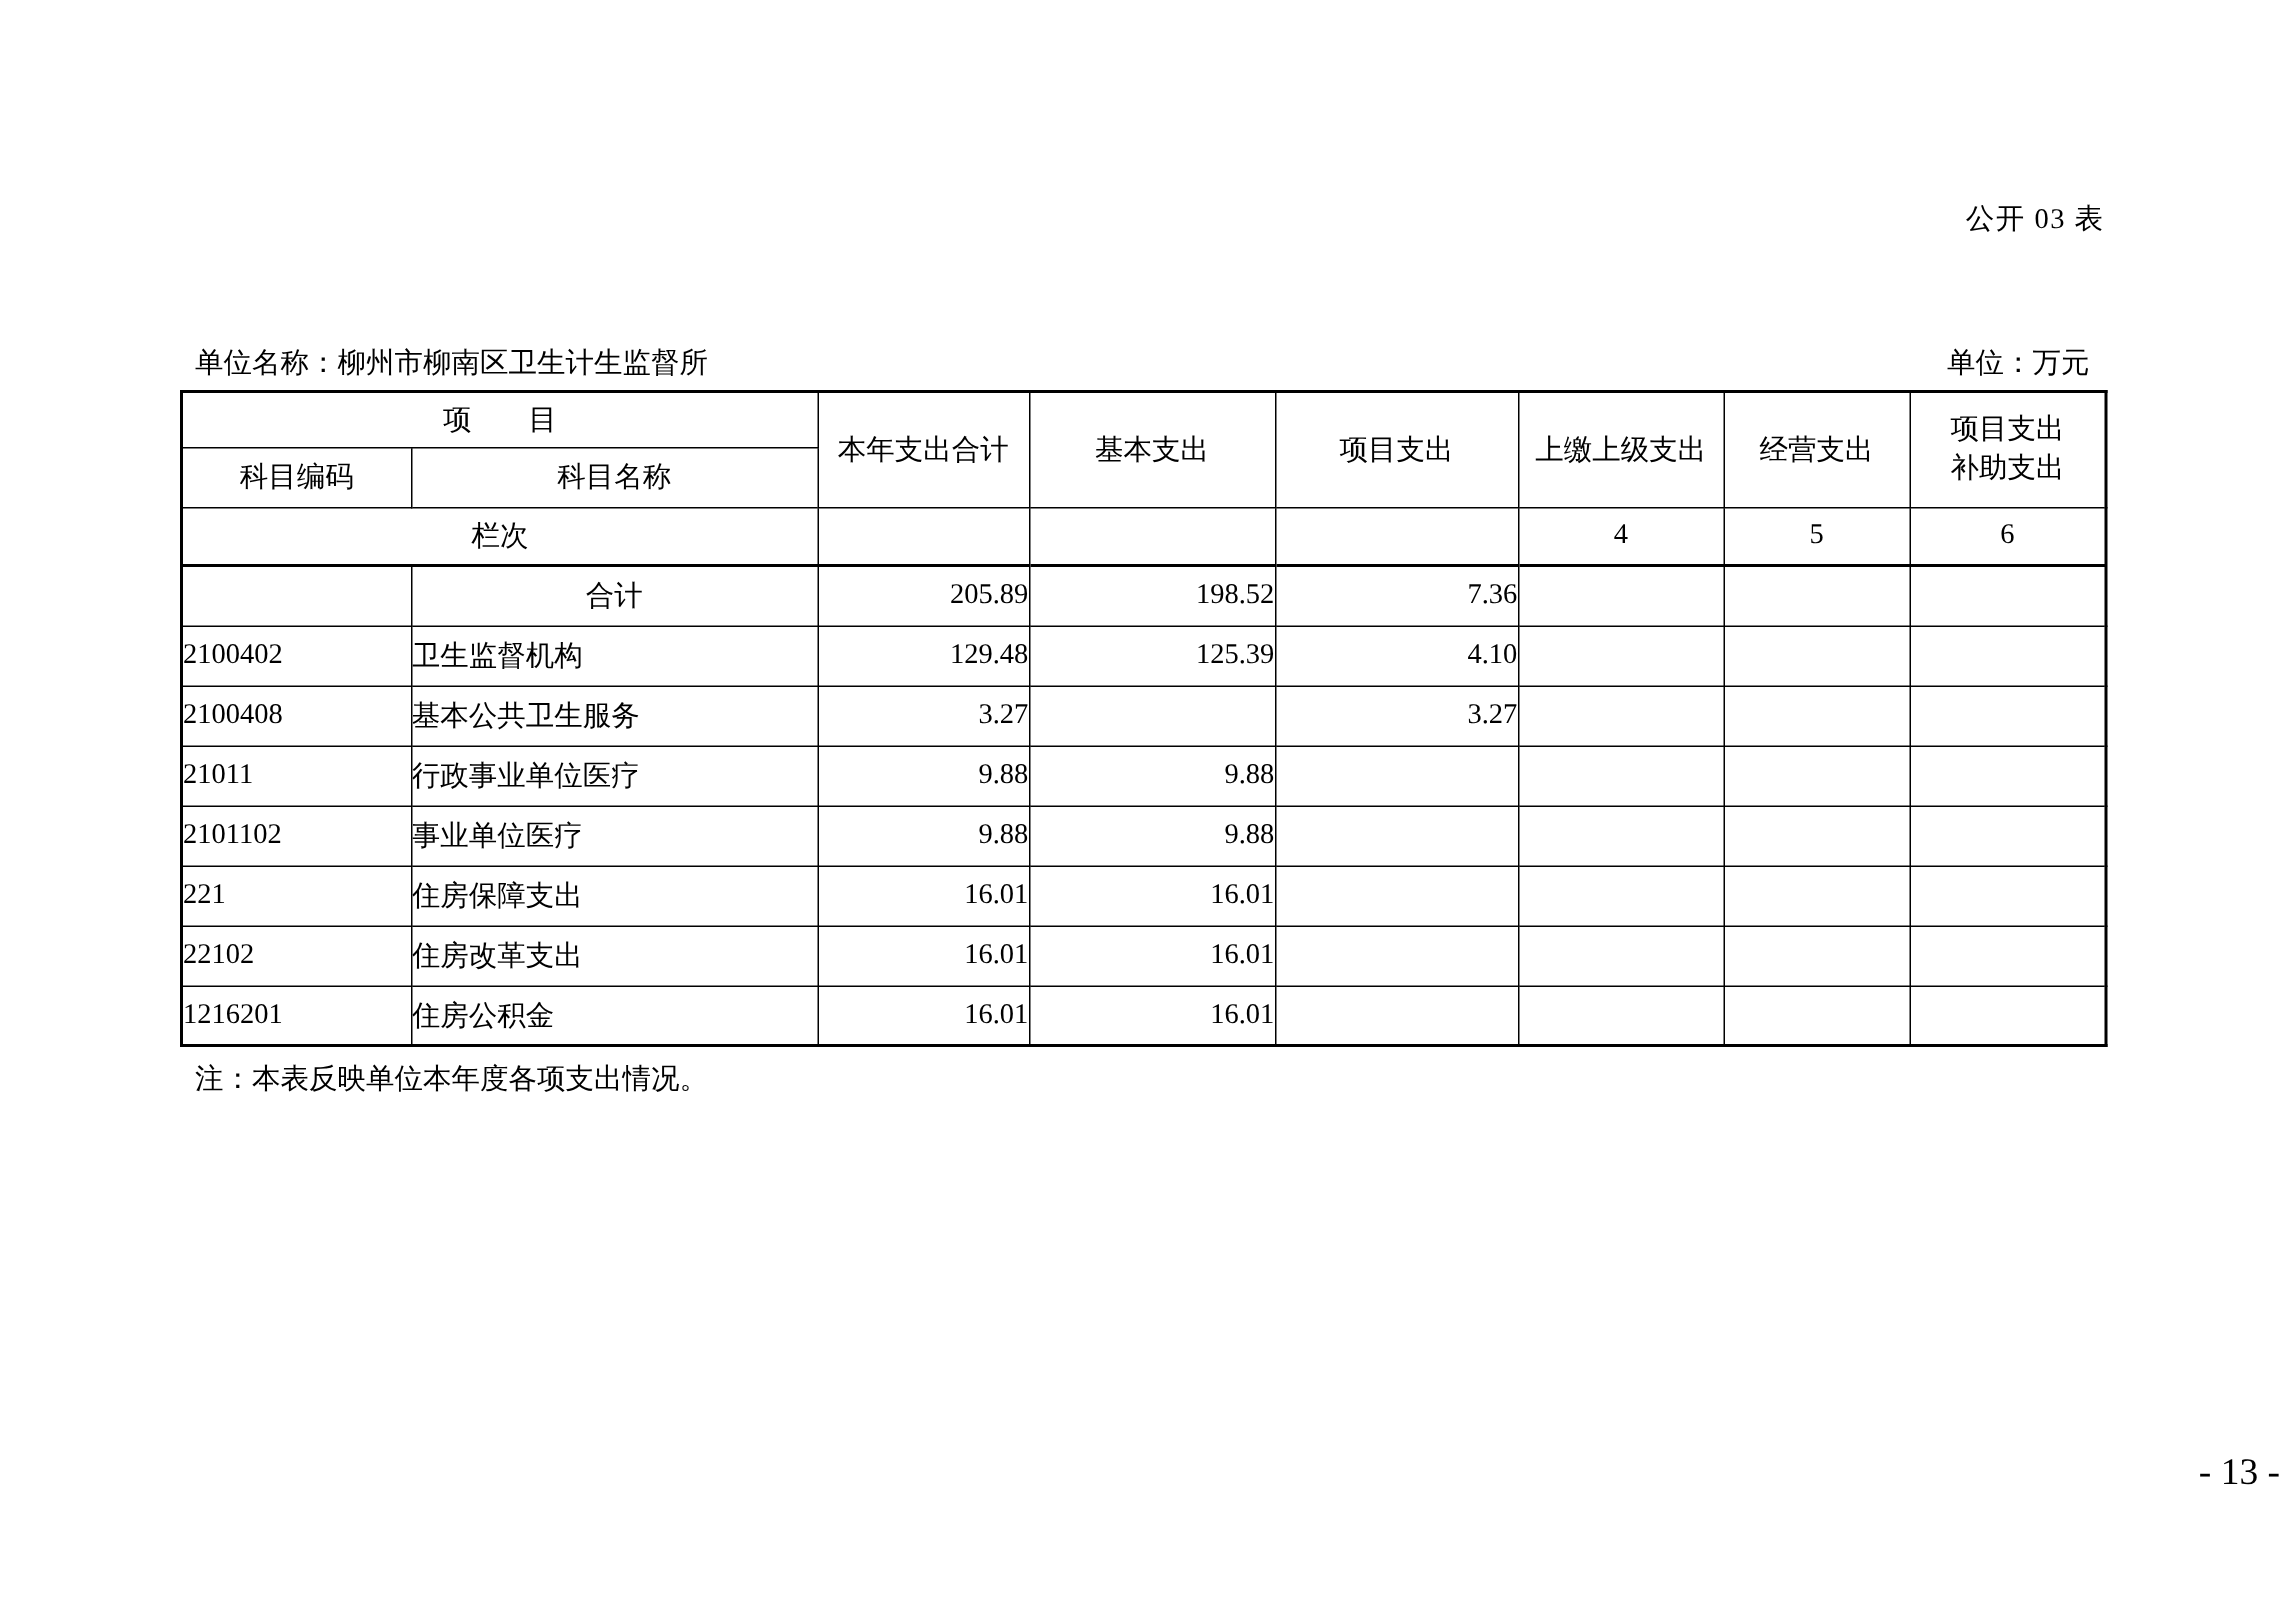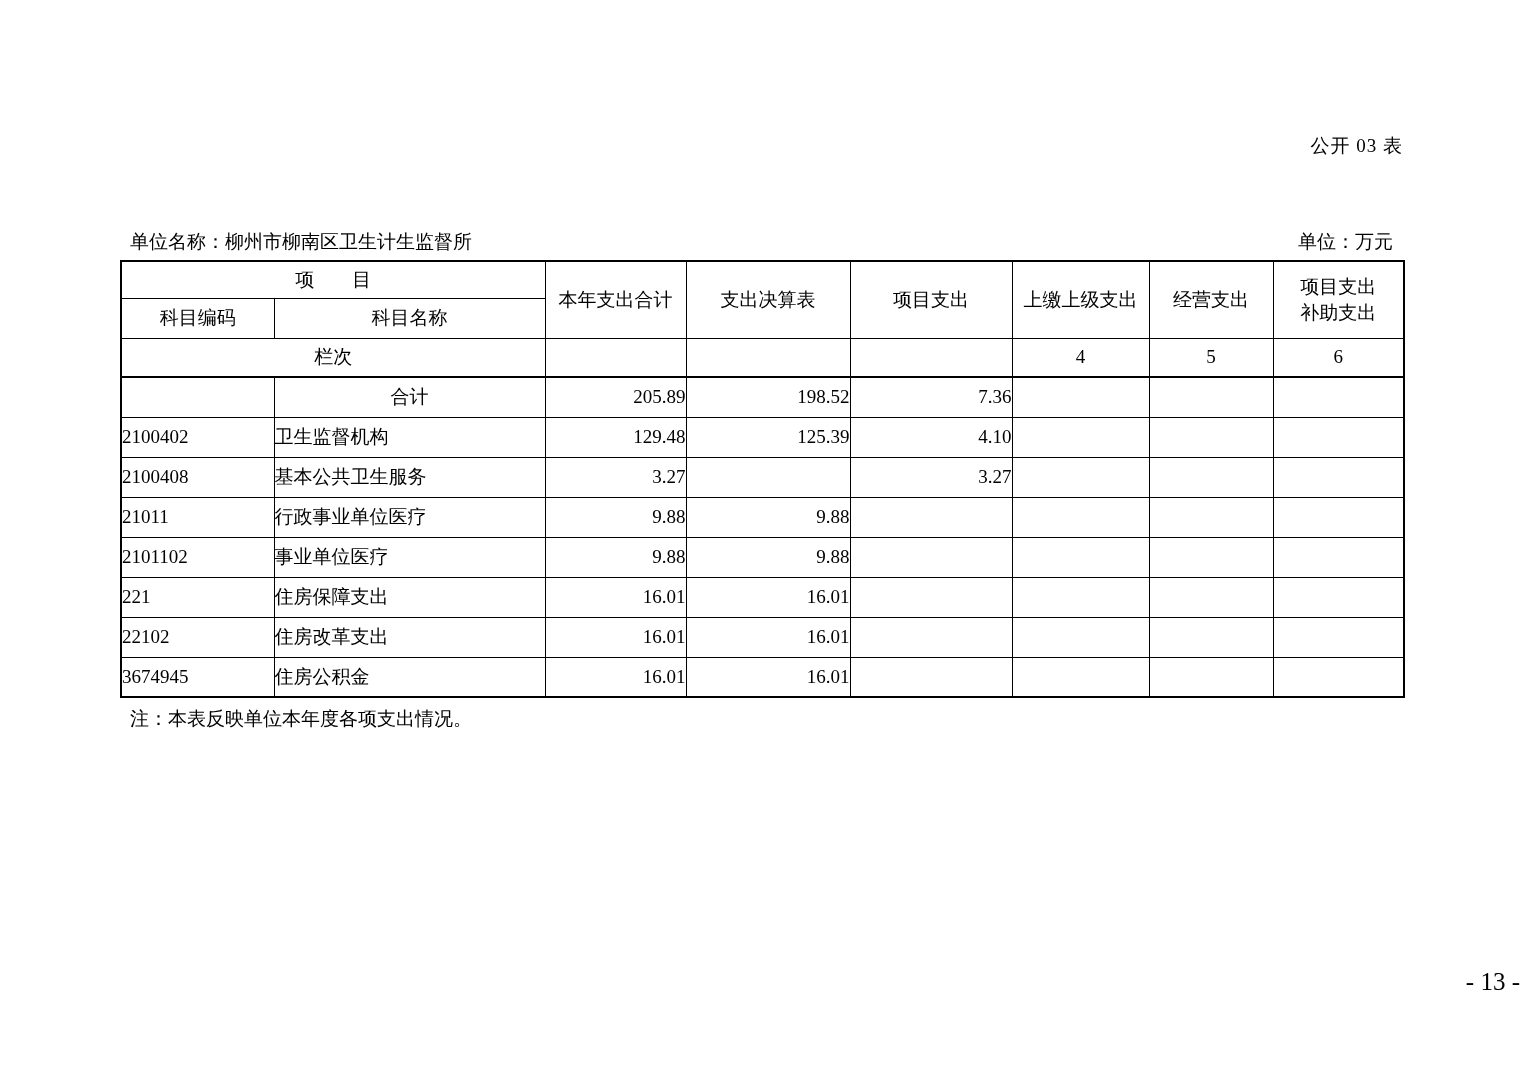--- a/index.html
+++ b/index.html
@@ -102,21 +102,21 @@
       <col style="width:164px">
       <col style="width:162px">
       <col style="width:137px">
       <col style="width:124px">
       <col style="width:131px">
     </colgroup>
     <tbody>
       <tr class="hdr1">
         <td class="center proj-head" colspan="2">项　　目</td>
         <td class="center" rowspan="2">本年支出合计</td>
-        <td class="center" rowspan="2">支出决算表</td>
+        <td class="center" rowspan="2">基本支出</td>
         <td class="center" rowspan="2">项目支出</td>
         <td class="center" rowspan="2">上缴上级支出</td>
         <td class="center" rowspan="2">经营支出</td>
         <td class="center" rowspan="2">
           <div class="two-line">项目支出</div>
           <div class="two-line">补助支出</div>
         </td>
       </tr>
       <tr class="hdr2">
         <td class="center">科目编码</td>
@@ -198,21 +198,21 @@
         <td class="code">22102</td>
         <td class="name">住房改革支出</td>
         <td class="num">16.01</td>
         <td class="num">16.01</td>
         <td class="num"></td>
         <td class="num"></td>
         <td class="num"></td>
         <td class="num"></td>
       </tr>
       <tr class="datarow">
-        <td class="code">3674945</td>
+        <td class="code">1216201</td>
         <td class="name">住房公积金</td>
         <td class="num">16.01</td>
         <td class="num">16.01</td>
         <td class="num"></td>
         <td class="num"></td>
         <td class="num"></td>
         <td class="num"></td>
       </tr>
     </tbody>
   </table>

